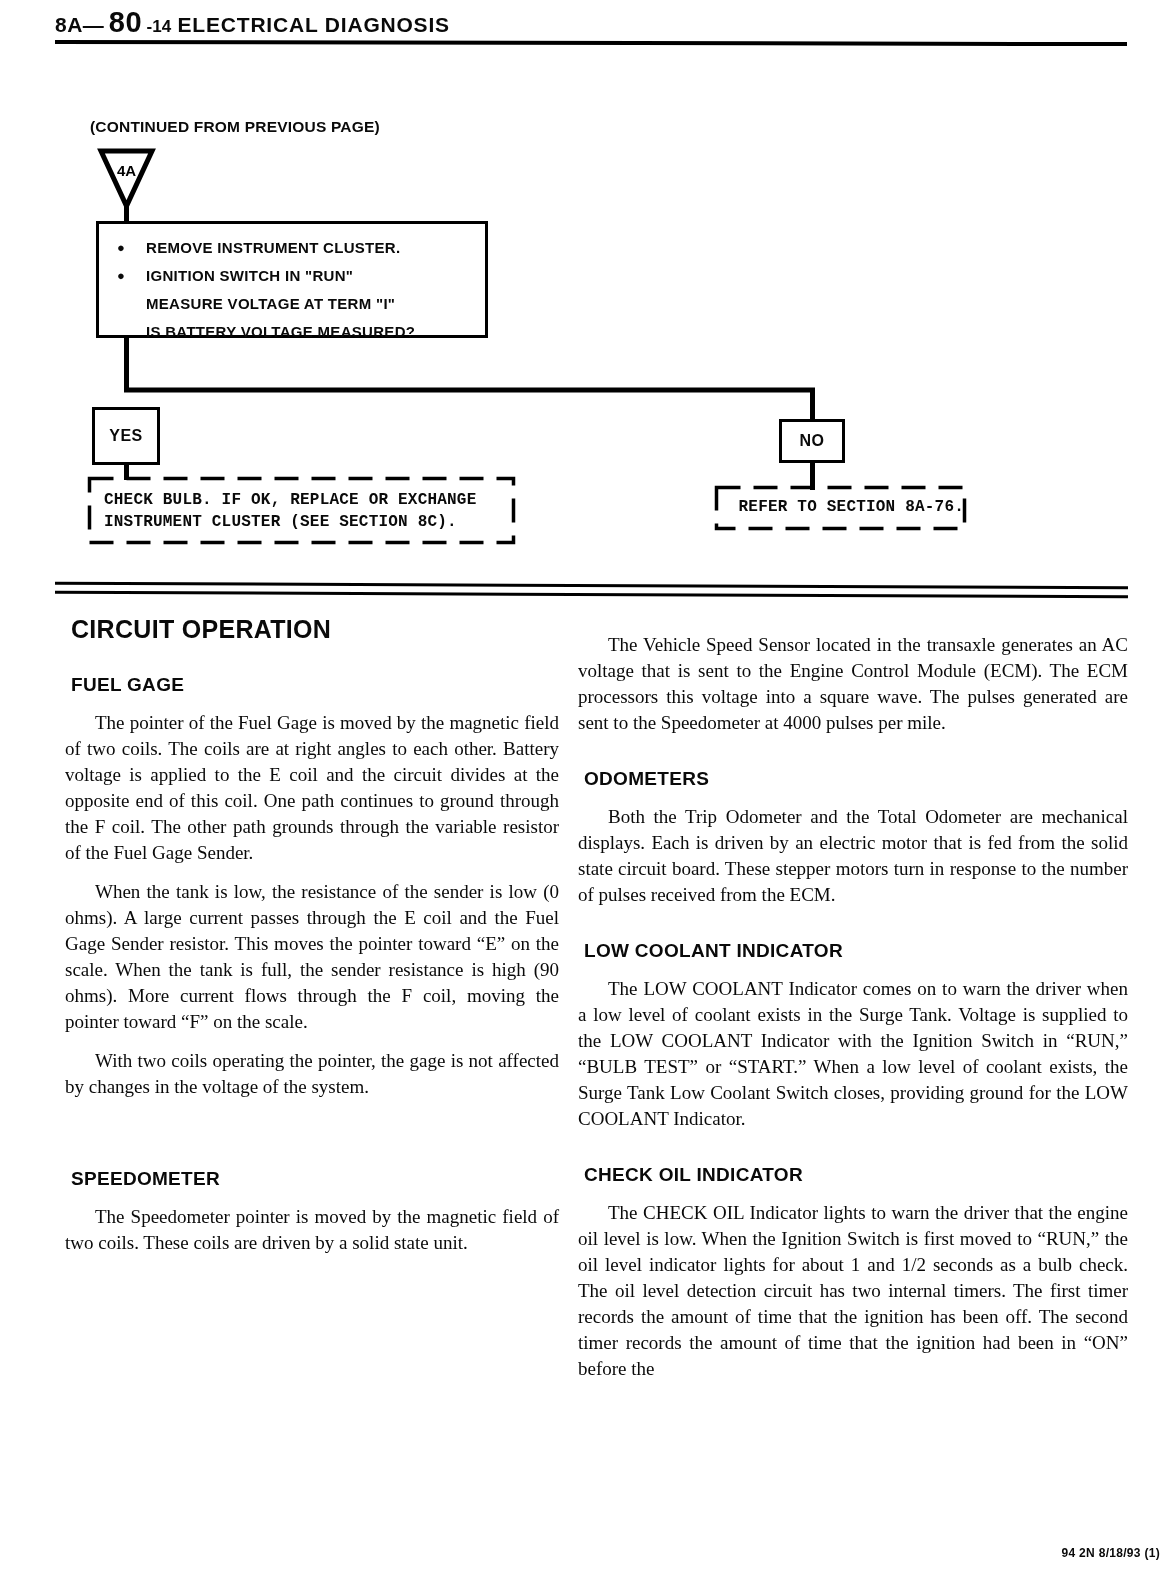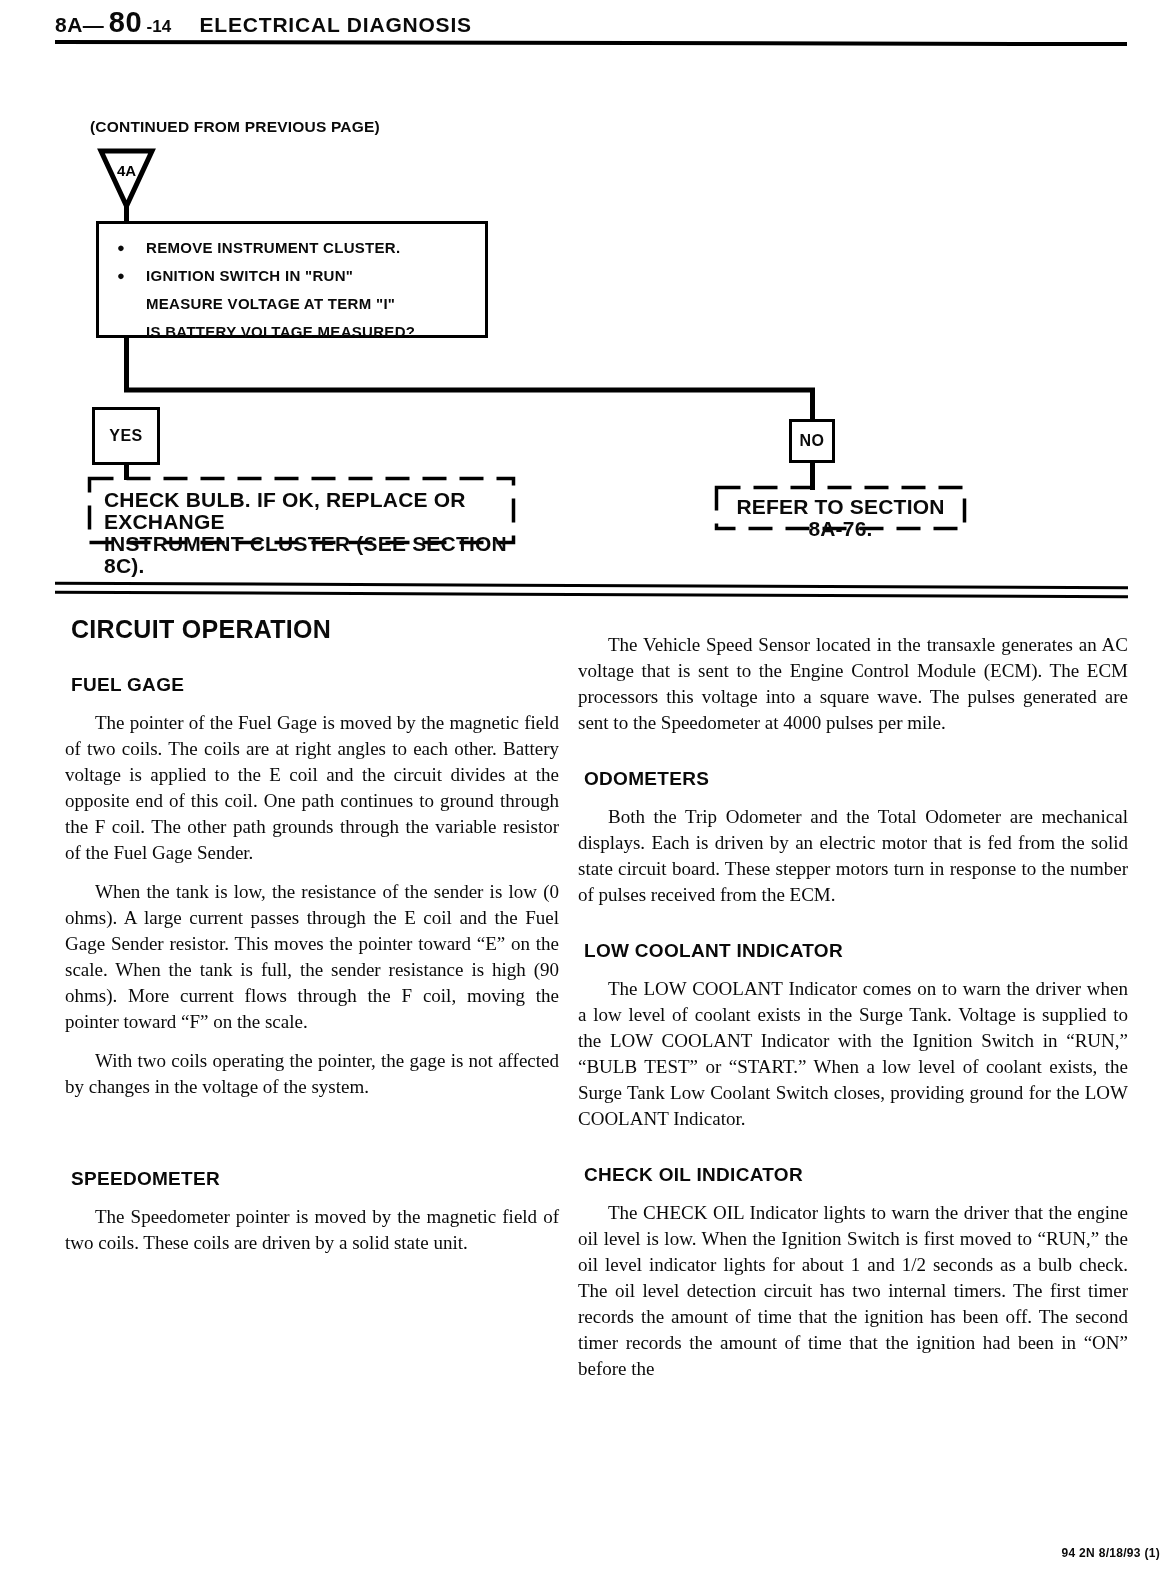--- a/index.html
+++ b/index.html
@@ -16,21 +16,21 @@
   .hdr {
     position: absolute;
     left: 55px; top: 6px;
     font-family: "Liberation Sans", sans-serif;
     font-weight: bold;
     white-space: nowrap;
   }
   .hdr .sec   { font-size: 21px; letter-spacing: 0.5px; text-align: center; }
   .hdr .big   { font-size: 29px; letter-spacing: 0.5px; }
   .hdr .small { font-size: 17px; }
-  .hdr .title { font-size: 21px; margin-left: 24px; letter-spacing: 0.8px; }
+  .hdr .title { font-size: 21px; margin-left: 2px; letter-spacing: 0.8px; }
   .hdr-rule {
     position: absolute;
     left: 55px; top: 41px;
     width: 1072px; height: 4px;
     background: #000;
     transform: rotate(0.12deg);
   }
   
   .fc-svg { position: absolute; left: 0; top: 0; }
   .continued {
@@ -58,29 +58,29 @@
   .yn-box {
     position: absolute;
     border: 3px solid #000;
     box-sizing: border-box;
     display: flex; align-items: center; justify-content: center;
     font-family: "Liberation Sans", sans-serif;
     font-weight: bold; font-size: 16px; letter-spacing: 0.5px;
     background: #fff;
   }
   .yes-box { left: 92px;  top: 407px; width: 68px; height: 58px; }
-  .no-box  { left: 779px; top: 419px; width: 46px; height: 44px; margin-left: 10px; }
+  .no-box  { left: 779px; top: 419px; width: 66px; height: 44px; }
   .result-text {
     position: absolute;
-    font-family: Liberation Sans, sans-serif;
-    font-weight: bold; font-size: 21px; line-height: 22px;
+    font-family: Liberation Mono, monospace;
+    font-weight: bold; font-size: 16px; line-height: 22px;
     letter-spacing: 0.2px;
   }
   .yes-result { left: 104px; top: 489px; width: 408px; }
-  .no-result  { left: 717px; top: 496px; width: 247px; text-align: center; }
+  .no-result  { left: 717px; top: 496px; width: 247px; text-align: right; }
   
   .double-rule {
     position: absolute;
     left: 55px; top: 584px;
     width: 1073px; height: 6px;
     border-top: 3px solid #000;
     border-bottom: 3px solid #000;
     box-sizing: content-box;
     transform: rotate(0.25deg);
   }

